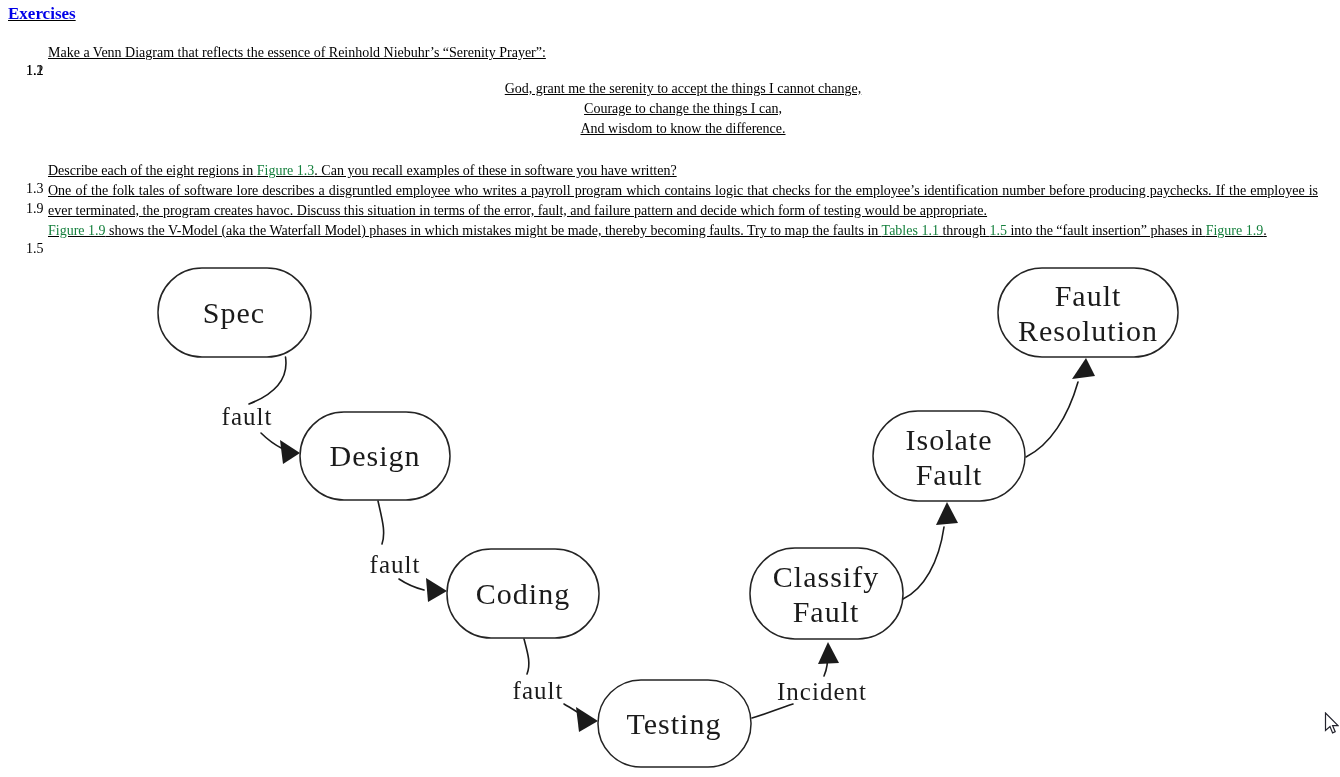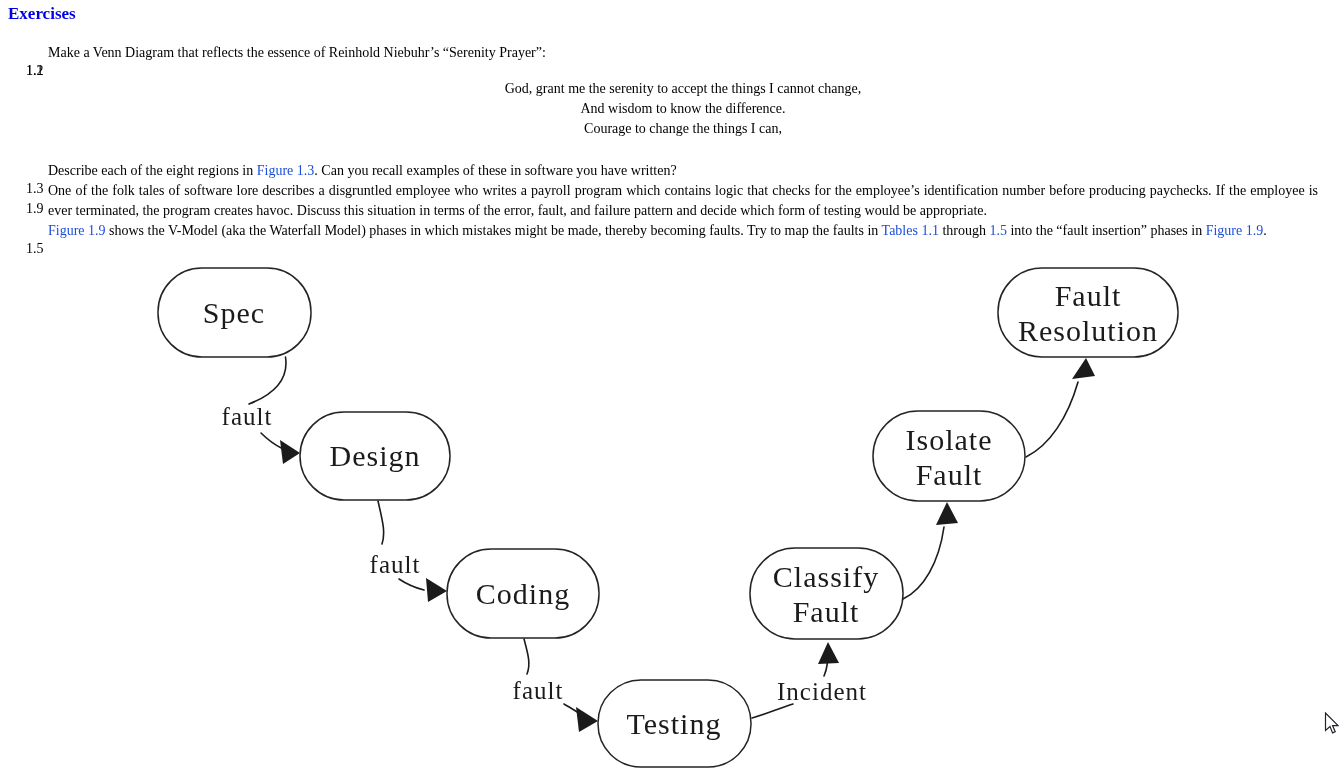--- a/index.html
+++ b/index.html
@@ -1,33 +1,33 @@
 <!DOCTYPE html>
 <html><head>
 <meta charset="utf-8">
 <style>
   html,body{margin:0;padding:0;background:#ffffff;}
   body{
     width:1340px;height:777px;overflow:hidden;position:relative;
     font-family:"Liberation Serif", serif;color:#000;
   }
-  .page{position:relative;width:1340px;height:777px;}
+  .page{position:relative;width:1340px;height:777px;text-decoration:underline;}
   h1.title{
     margin:0;padding:4px 0 0 8px;
     font-size:17px;line-height:19px;font-weight:bold;color:#0000e8;
     font-family:"Liberation Serif", serif;
   }
   .exercise-list{
     margin:20px 22px 0 26px;
     font-size:14px;line-height:20px;
   }
   .item{position:relative;padding-left:22px;}
   .item .num{position:absolute;left:0;top:18px;}
   .item.justify{text-align:justify;}
-  .fig-link{color:#1d4ed8;text-decoration:none;cursor:pointer;}
+  .fig-link{color:#15803d;text-decoration:none;cursor:pointer;}
   .prayer{margin:16px 0 22px 22px;text-align:center;}
   .diagram{position:absolute;left:0;top:255px;width:1340px;height:522px;}
   .diagram .node rect{fill:#ffffff;stroke:#242424;stroke-width:1.5px;}
   .diagram text{
     font-family:"Liberation Serif", serif;fill:#1b1b1b;
     letter-spacing:1px;
   }
   .diagram .node text{font-size:30px;}
   .diagram .edge-label{font-size:25px;}
   .diagram path.edge{fill:none;stroke:#1b1b1b;stroke-width:1.6px;stroke-linecap:round;}
@@ -47,22 +47,22 @@
       <span class="num">1.1</span>
     </div>
 
     <div class="item">
       <span class="num">1.2</span>
       <span>Make a Venn Diagram that reflects the essence of Reinhold Niebuhr’s “Serenity Prayer”:</span>
     </div>
 
     <div class="prayer">
       <div>God, grant me the serenity to accept the things I cannot change,</div>
+      <div>Courage to change the things I can,</div>
       <div>And wisdom to know the difference.</div>
-      <div>Courage to change the things I can,</div>
     </div>
 
     <div class="item">
       <span class="num">1.3</span>
       <span>Describe each of the eight regions in </span><a class="fig-link">Figure 1.3</a><span>. Can you recall examples of these in software you have written?</span>
     </div>
 
     <div class="item justify">
       <span class="num">1.9</span>
       <span>One of the folk tales of software lore describes a disgruntled employee who writes a payroll program which contains logic that checks for the employee’s identification number before producing paychecks. If the employee is ever terminated, the program creates havoc. Discuss this situation in terms of the error, fault, and failure pattern and decide which form of testing would be appropriate.</span>

